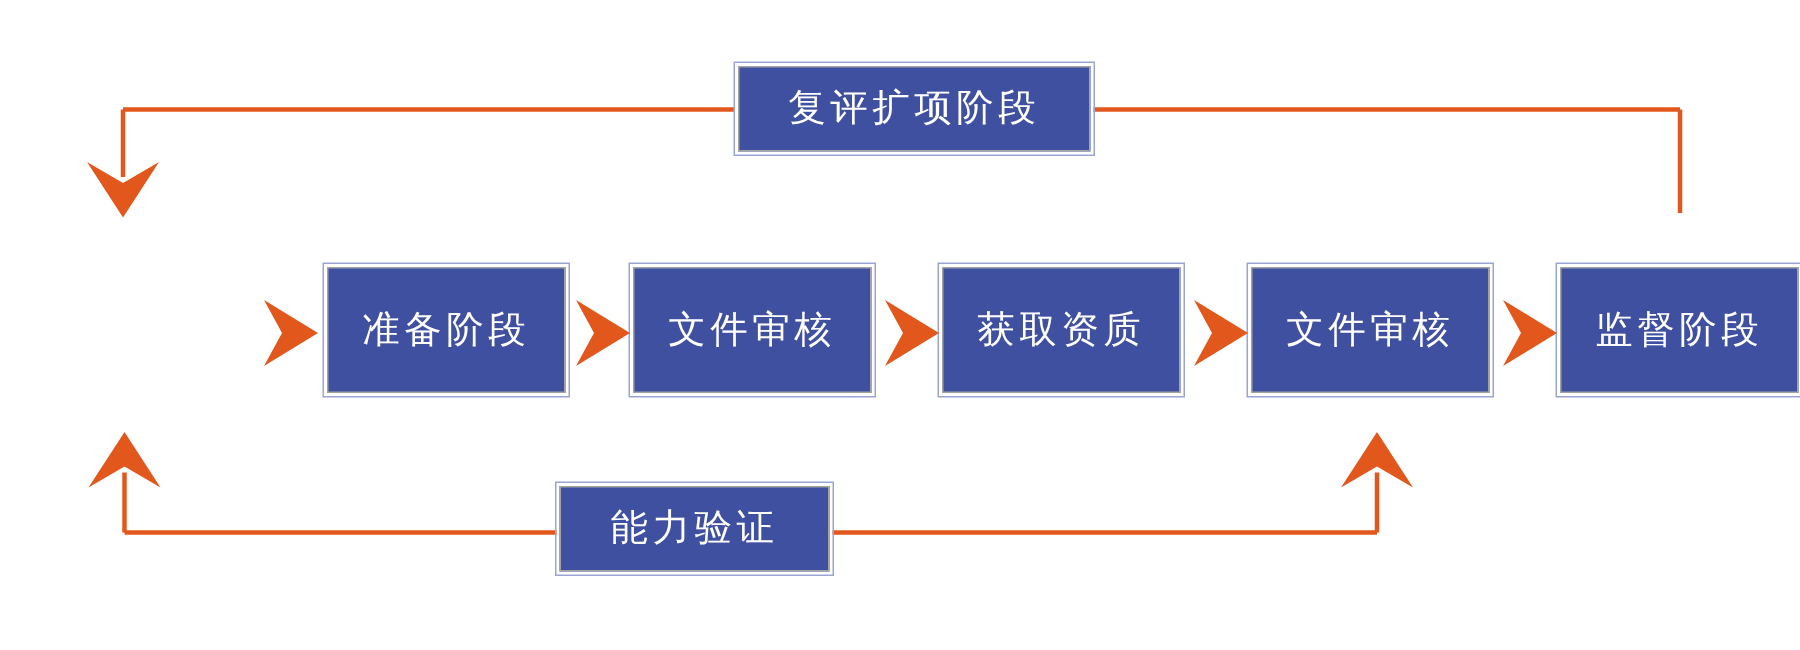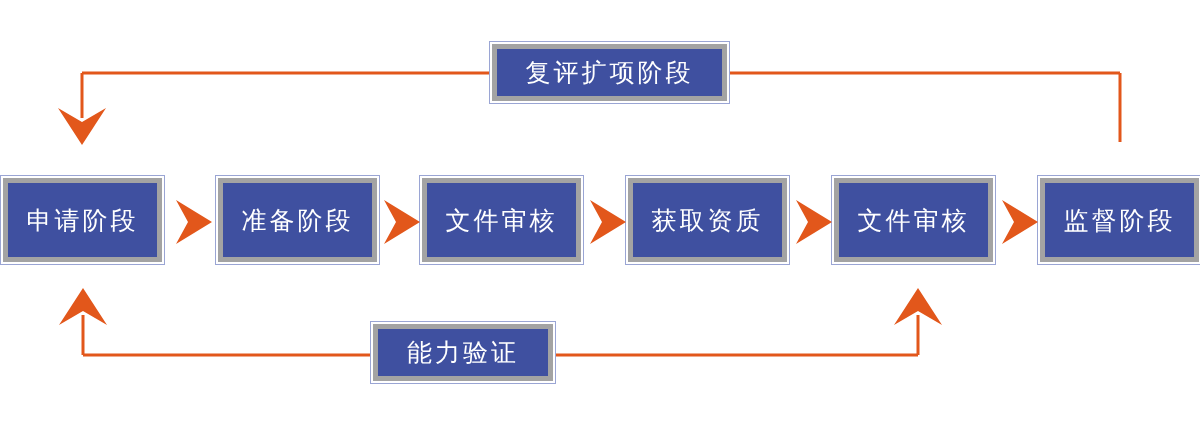--- a/index.html
+++ b/index.html
@@ -23,21 +23,21 @@
     left: 0;
     top: 0;
     width: 1200px;
     height: 433px;
     pointer-events: none;
   }
   .node {
     position: absolute;
     box-sizing: border-box;
     background: #3f50a0;
-    border: 5px solid #a3a3a3;
+    border: 1px solid #a3a3a3;
     outline: 1px solid #9aa5d4;
     outline-offset: 2px;
     display: flex;
     align-items: center;
     justify-content: center;
     color: #ffffff;
     letter-spacing: 2px;
     white-space: nowrap;
     z-index: 2;
   }
@@ -103,23 +103,20 @@
       <path d="M918,355 L918,315" stroke="#e2571b" stroke-width="3" fill="none"></path>
 
       <path d="M918,288 L942,325 L918,311 L894,325 Z" fill="#e2571b"></path>
     </g>
   </svg>
 
   <div class="node top">
     <span class="node-label">复评扩项阶段</span>
   </div>
 
-  <div class="node stage" style="left:3px;">
-    <span class="node-label">申请阶段</span>
-  </div>
   <div class="node stage" style="left:218px;">
     <span class="node-label">准备阶段</span>
   </div>
   <div class="node stage" style="left:422px;">
     <span class="node-label">文件审核</span>
   </div>
   <div class="node stage" style="left:628px;">
     <span class="node-label">获取资质</span>
   </div>
   <div class="node stage" style="left:834px;">

